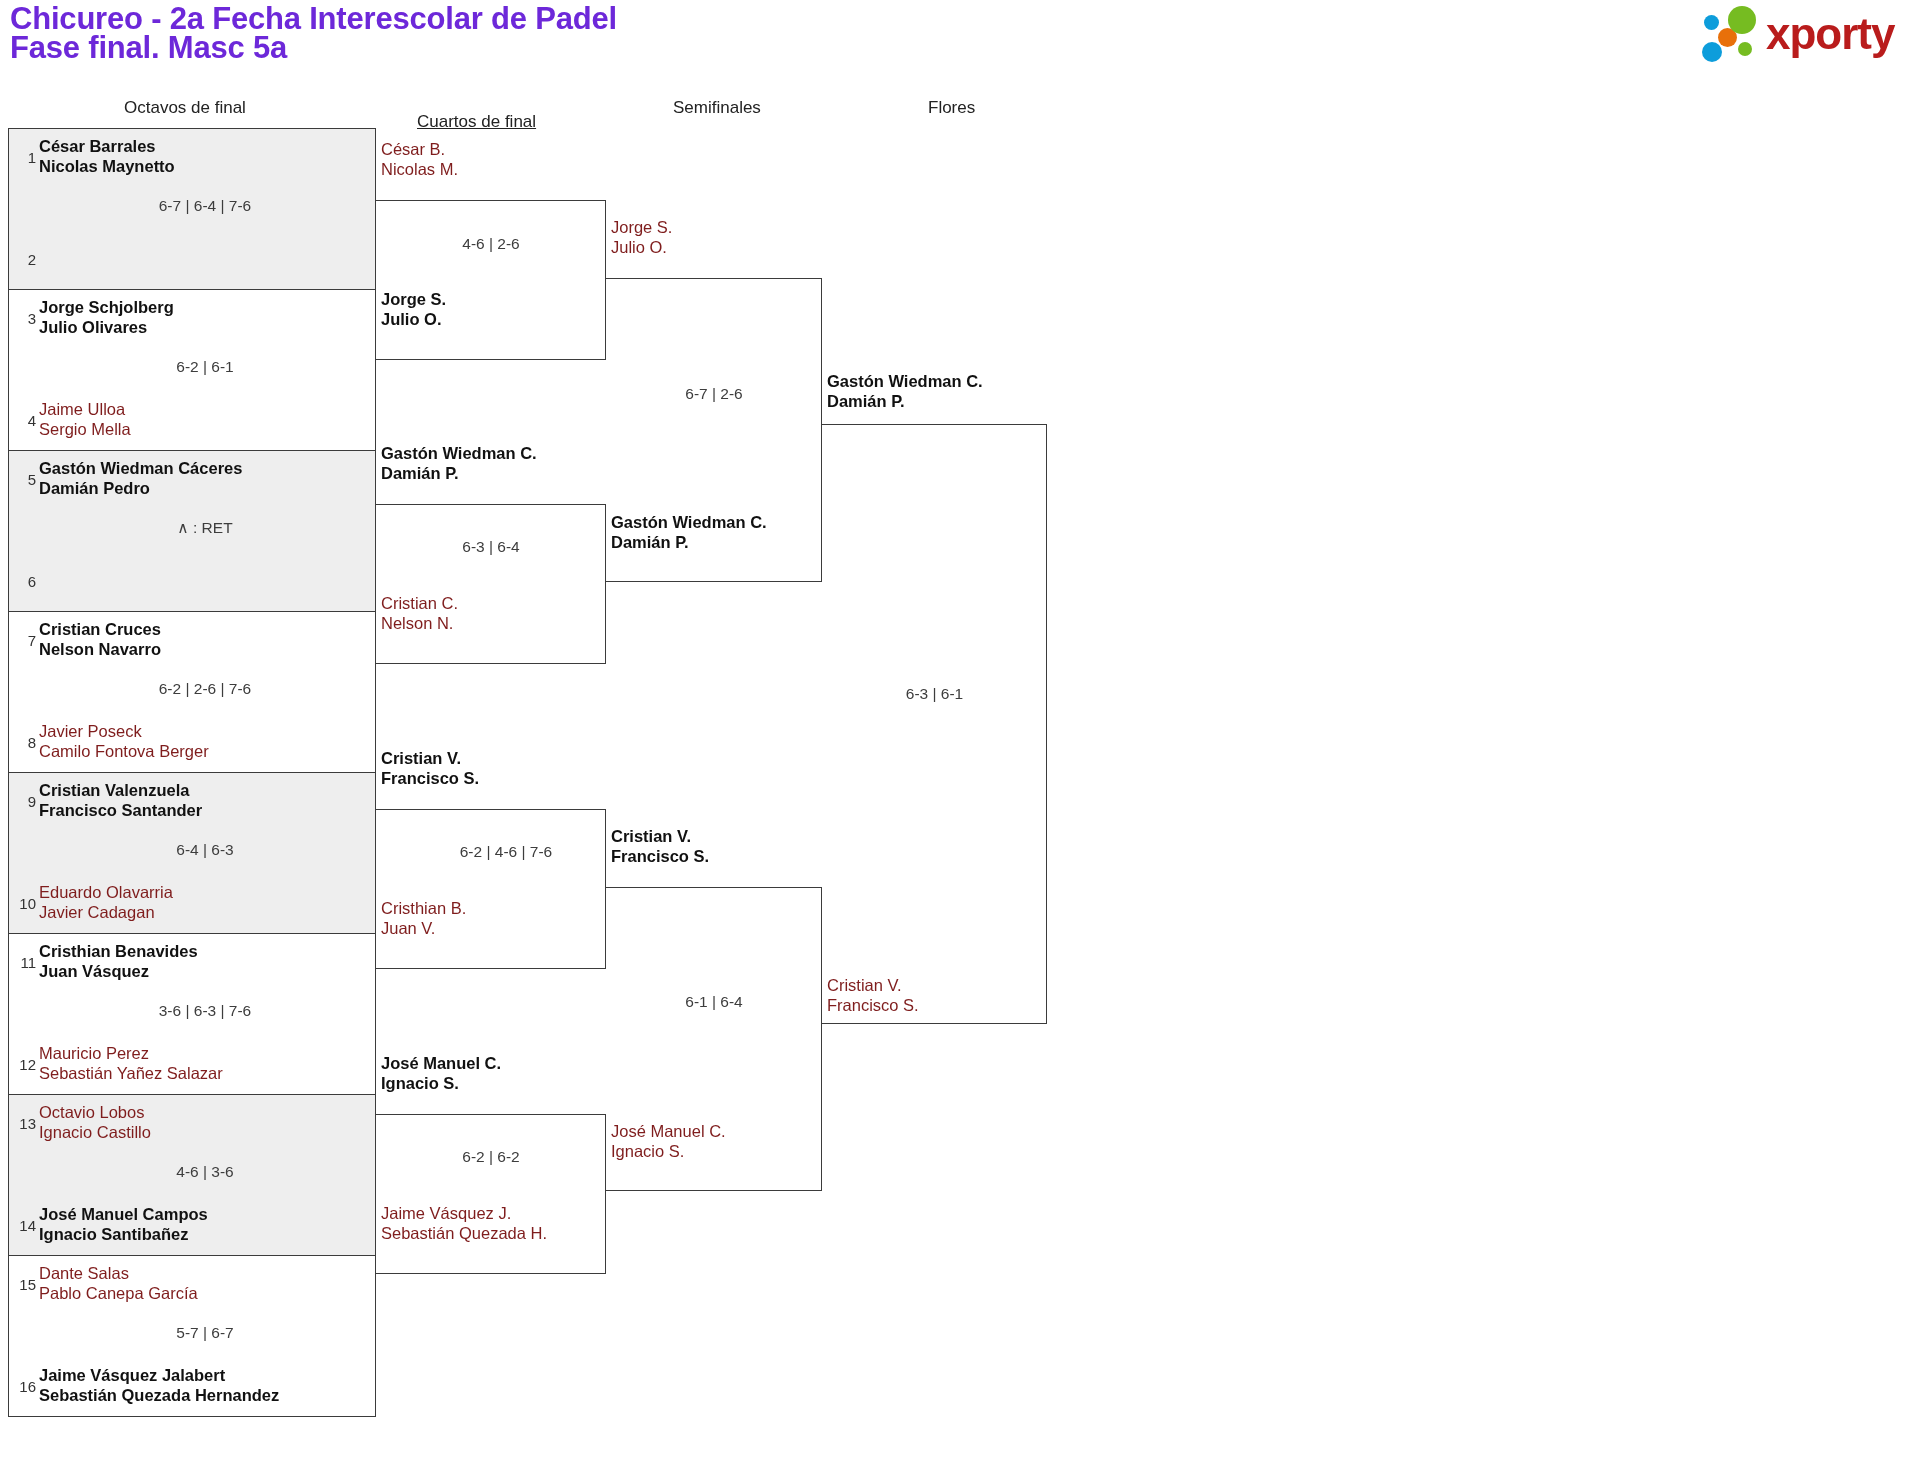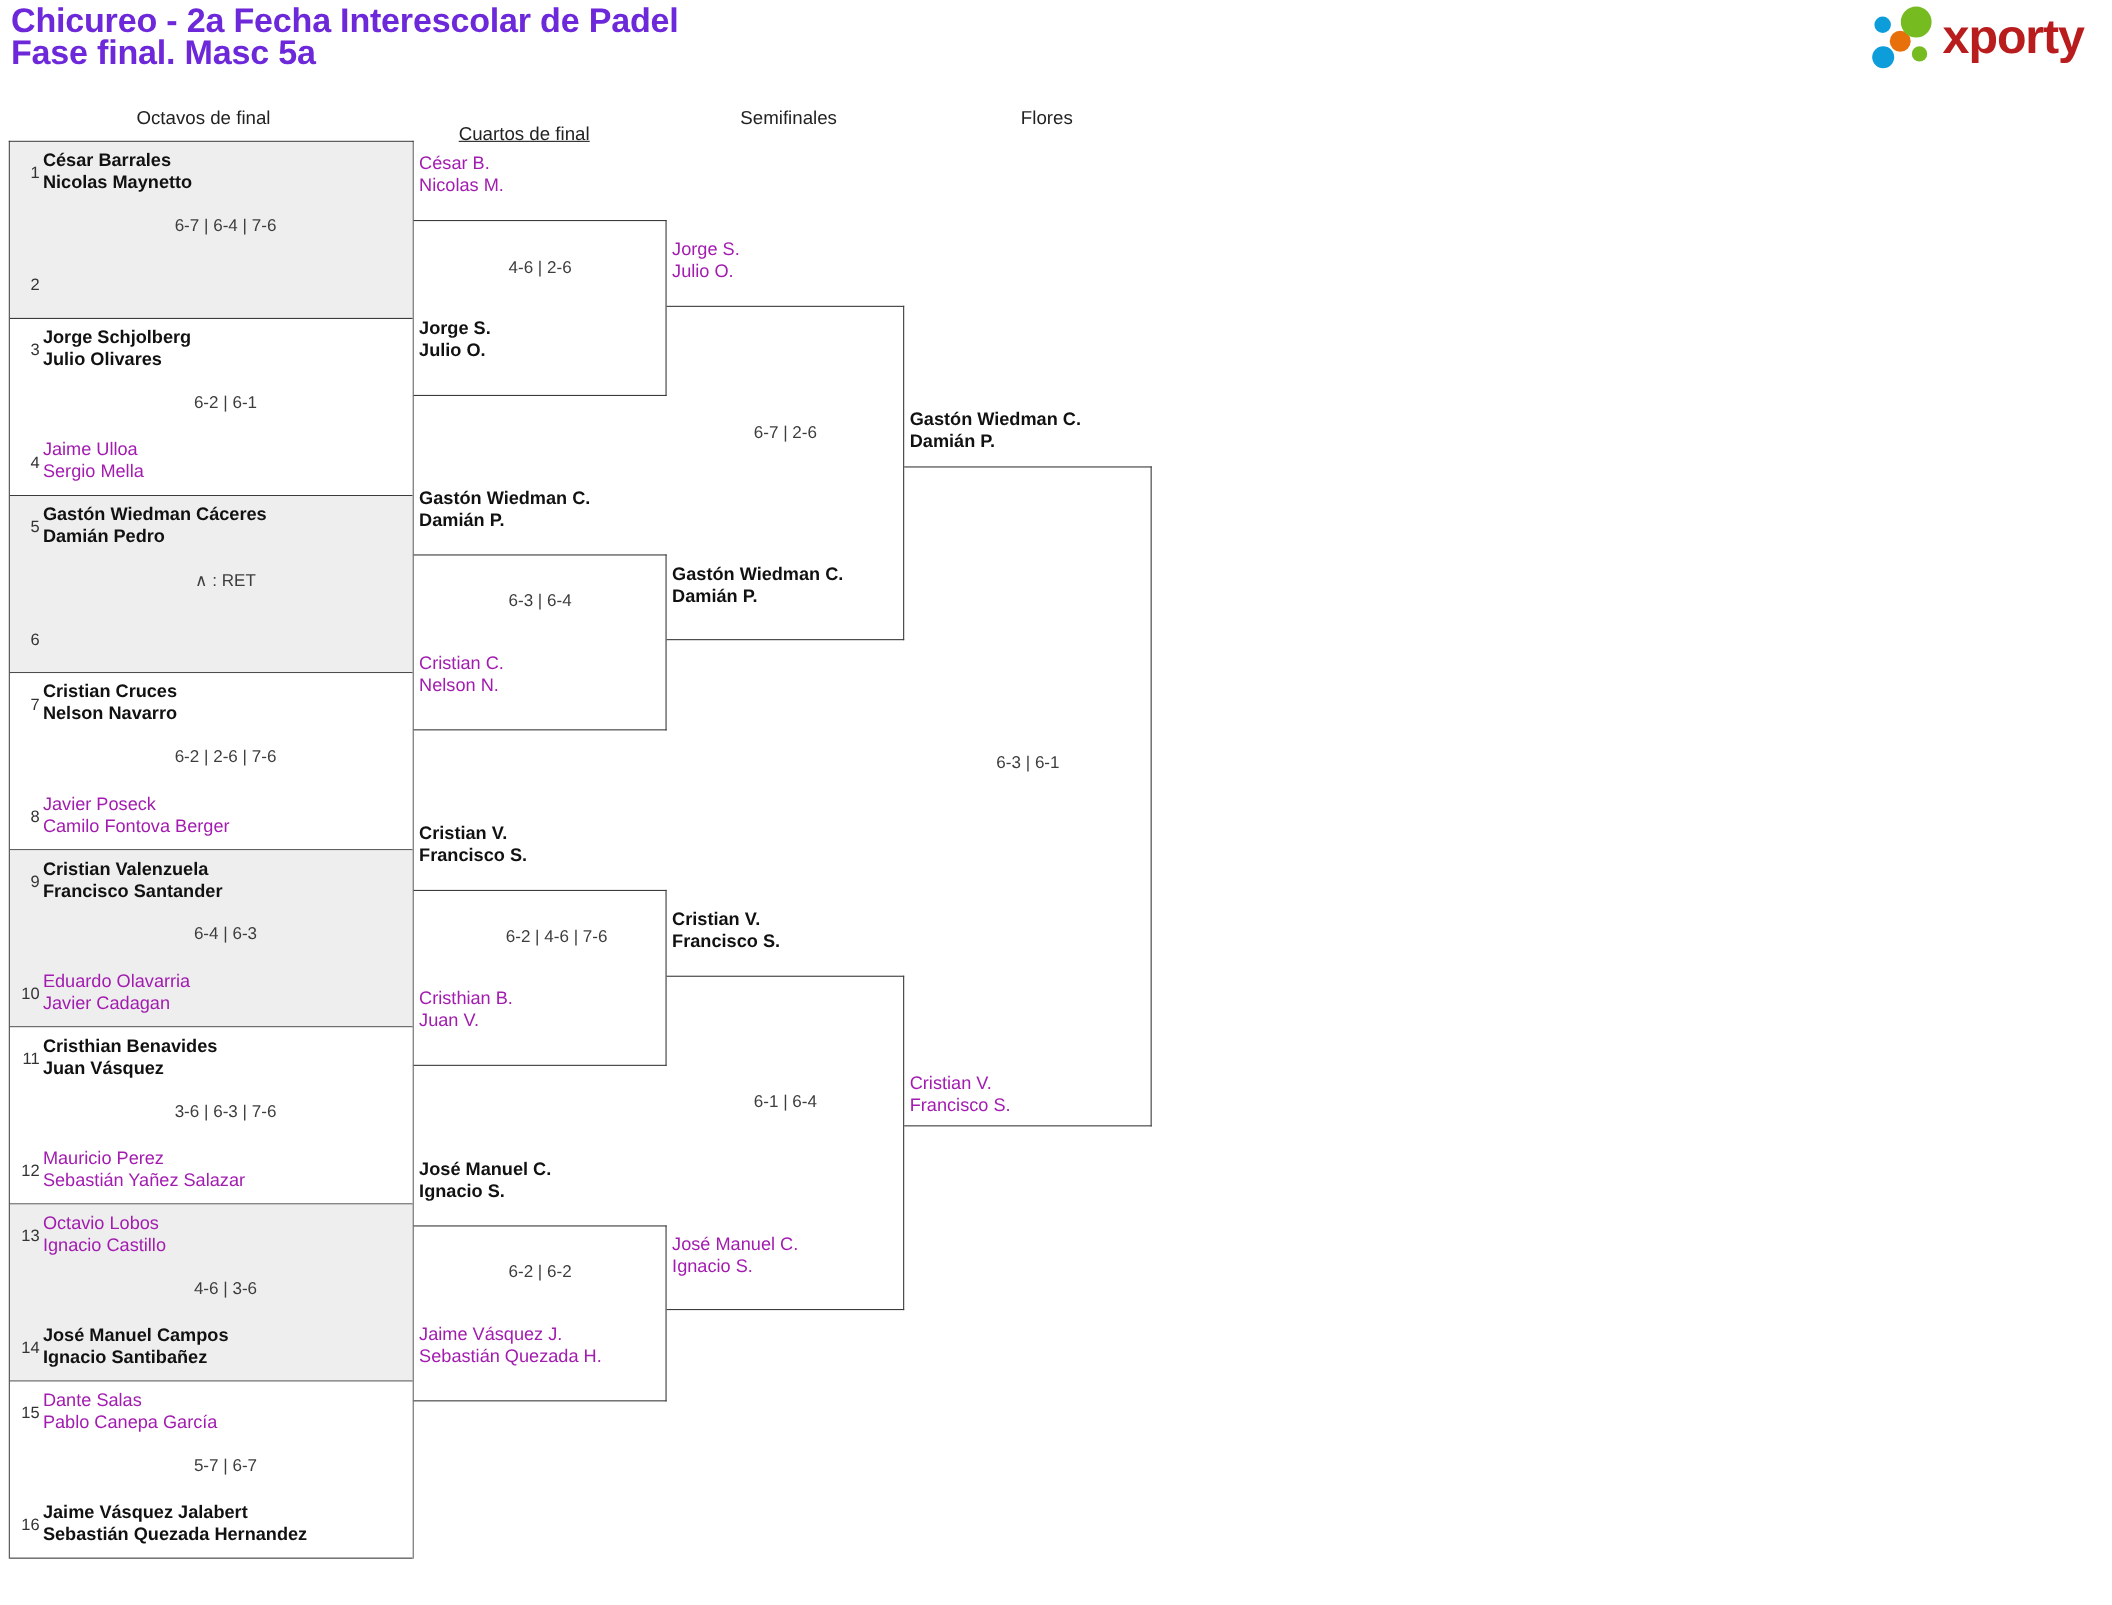--- a/index.html
+++ b/index.html
@@ -93,21 +93,21 @@
     position: absolute;
     left: 30px;
     right: 6px;
     font-size: 16.5px;
     line-height: 19.5px;
   }
   .r1-team.top { top: 8px; }
   .r1-team.bot { top: 110px; }
   .r1-team .ln { display: block; white-space: nowrap; }
   .winner { color: #111111; font-weight: 700; }
-  .loser  { color: #a21caf; font-weight: 400; }
+  .loser  { color: #7f1d1d; font-weight: 400; }
   .r1-score {
     position: absolute;
     left: 0; right: 0;
     top: 68px;
     text-align: center;
     font-size: 15.5px;
     color: #3d3d3d;
     padding-left: 26px;
   }
 

